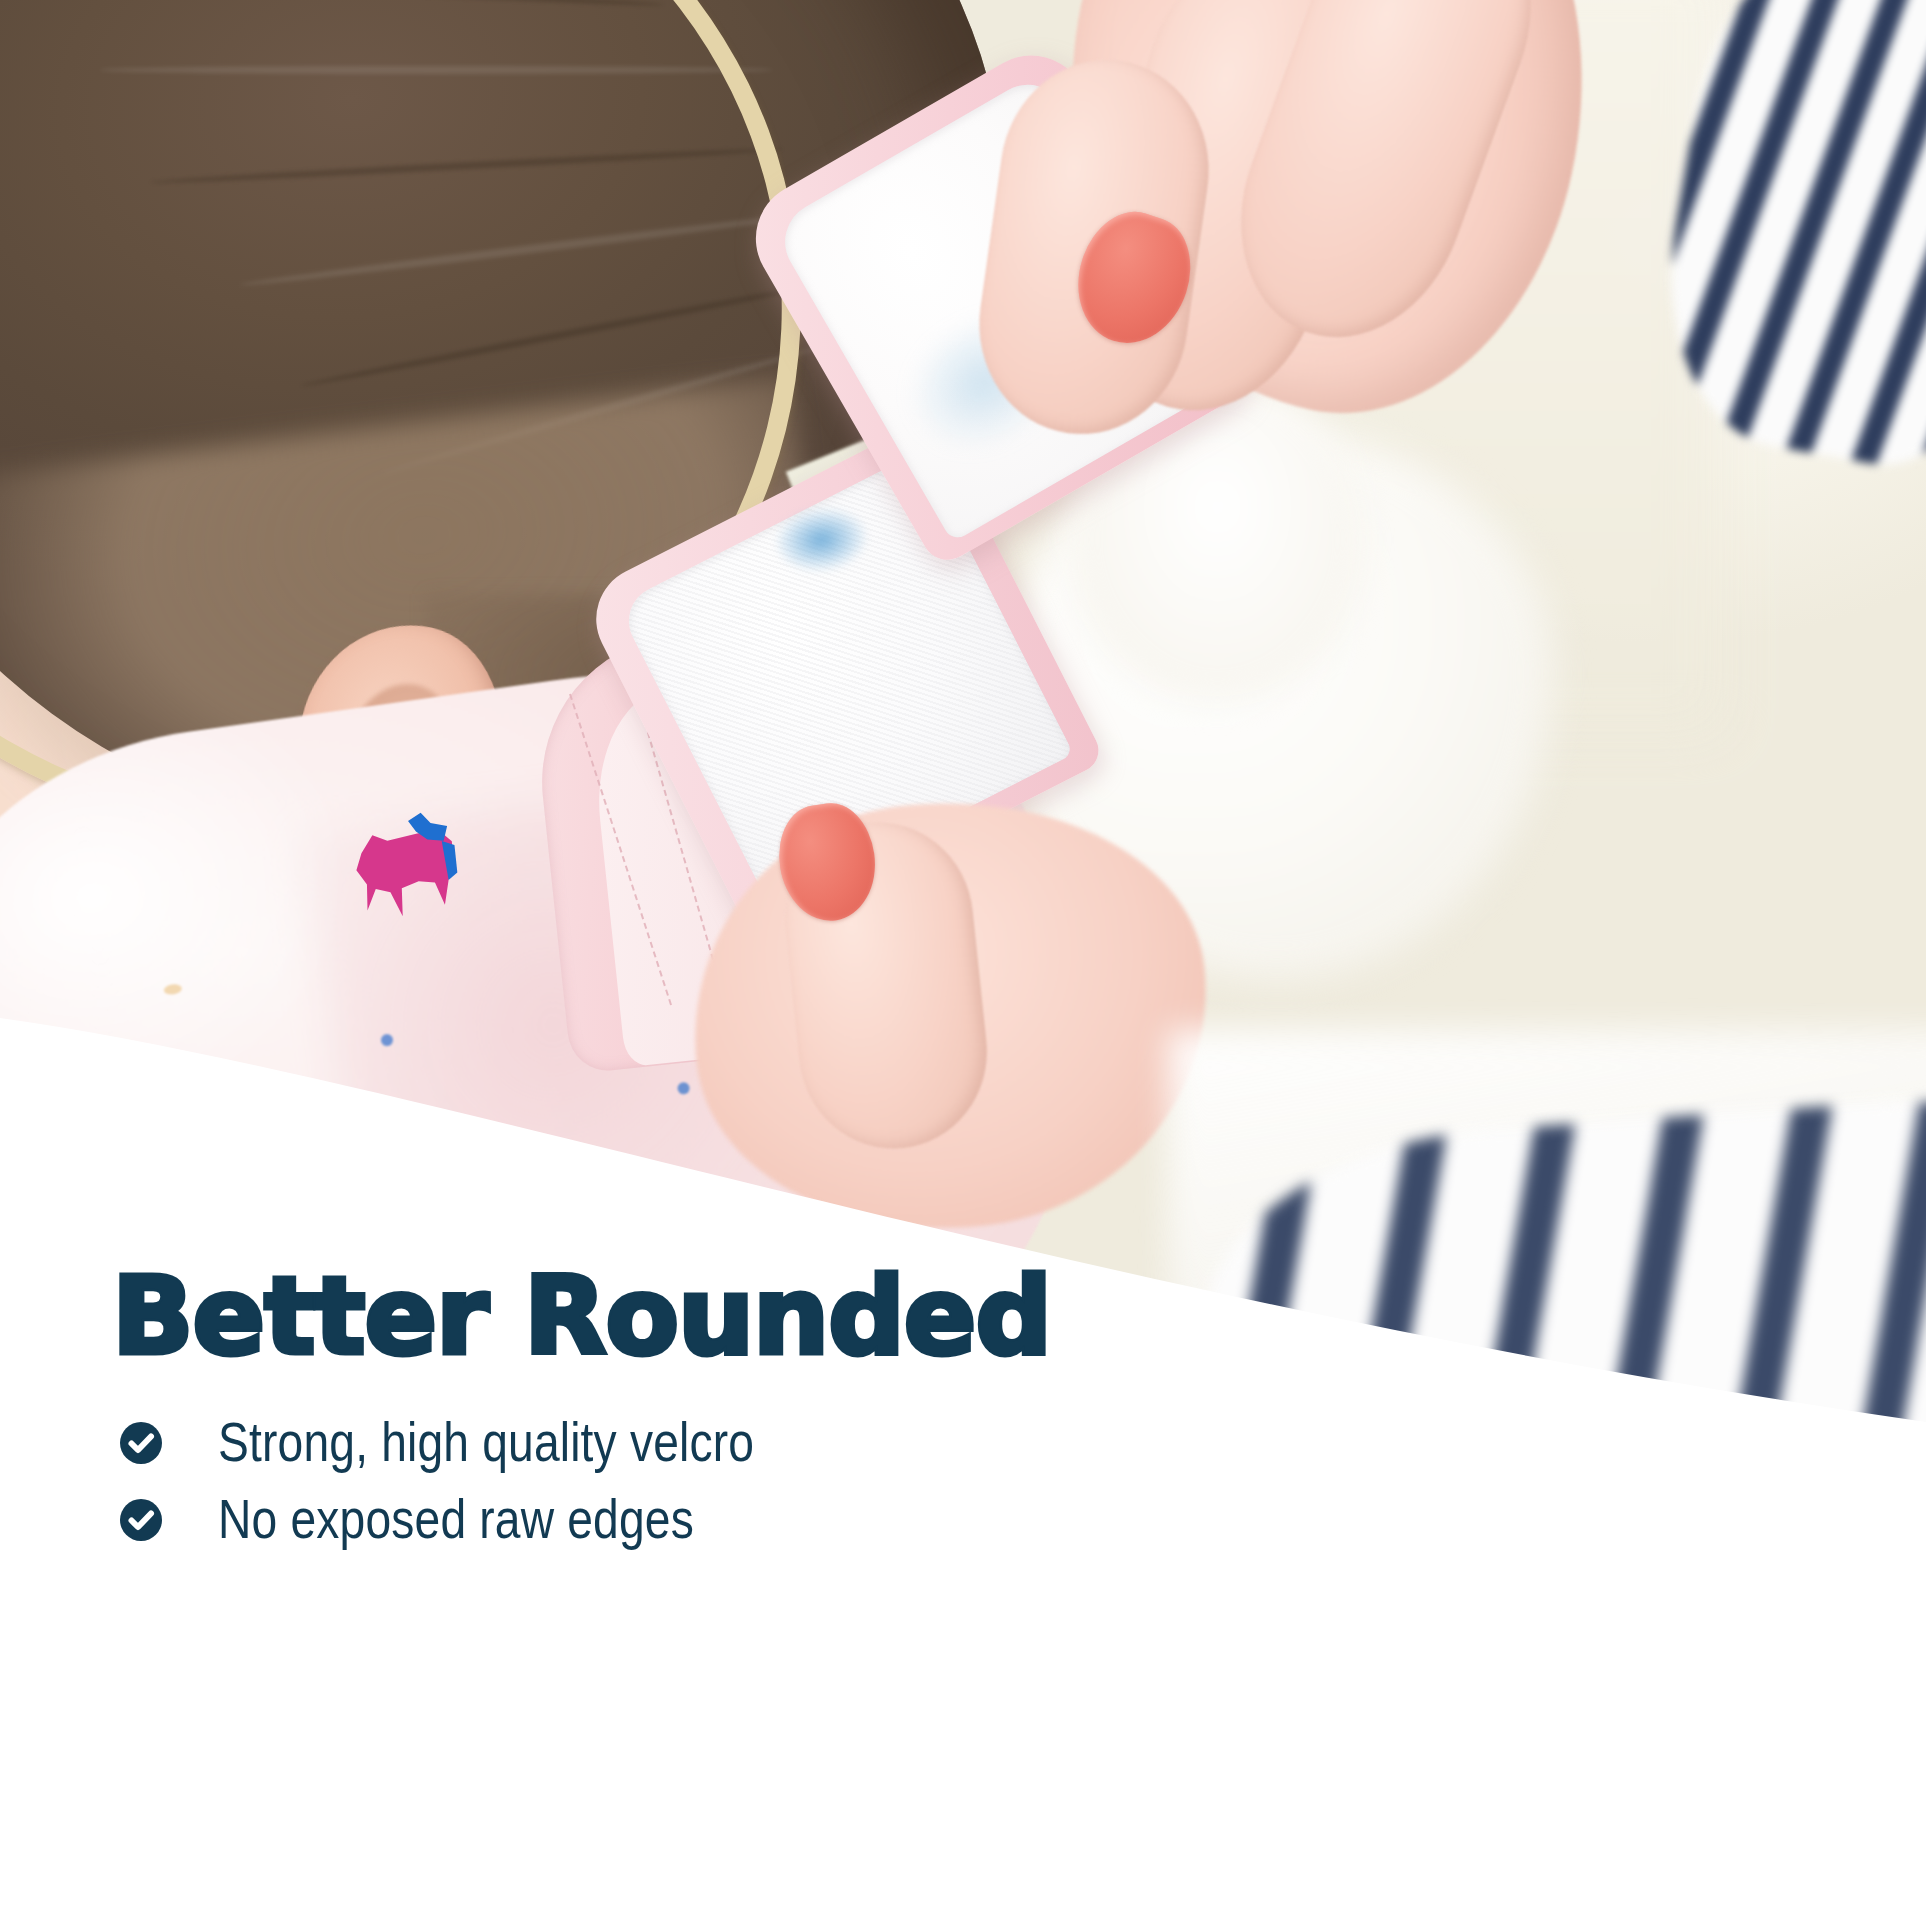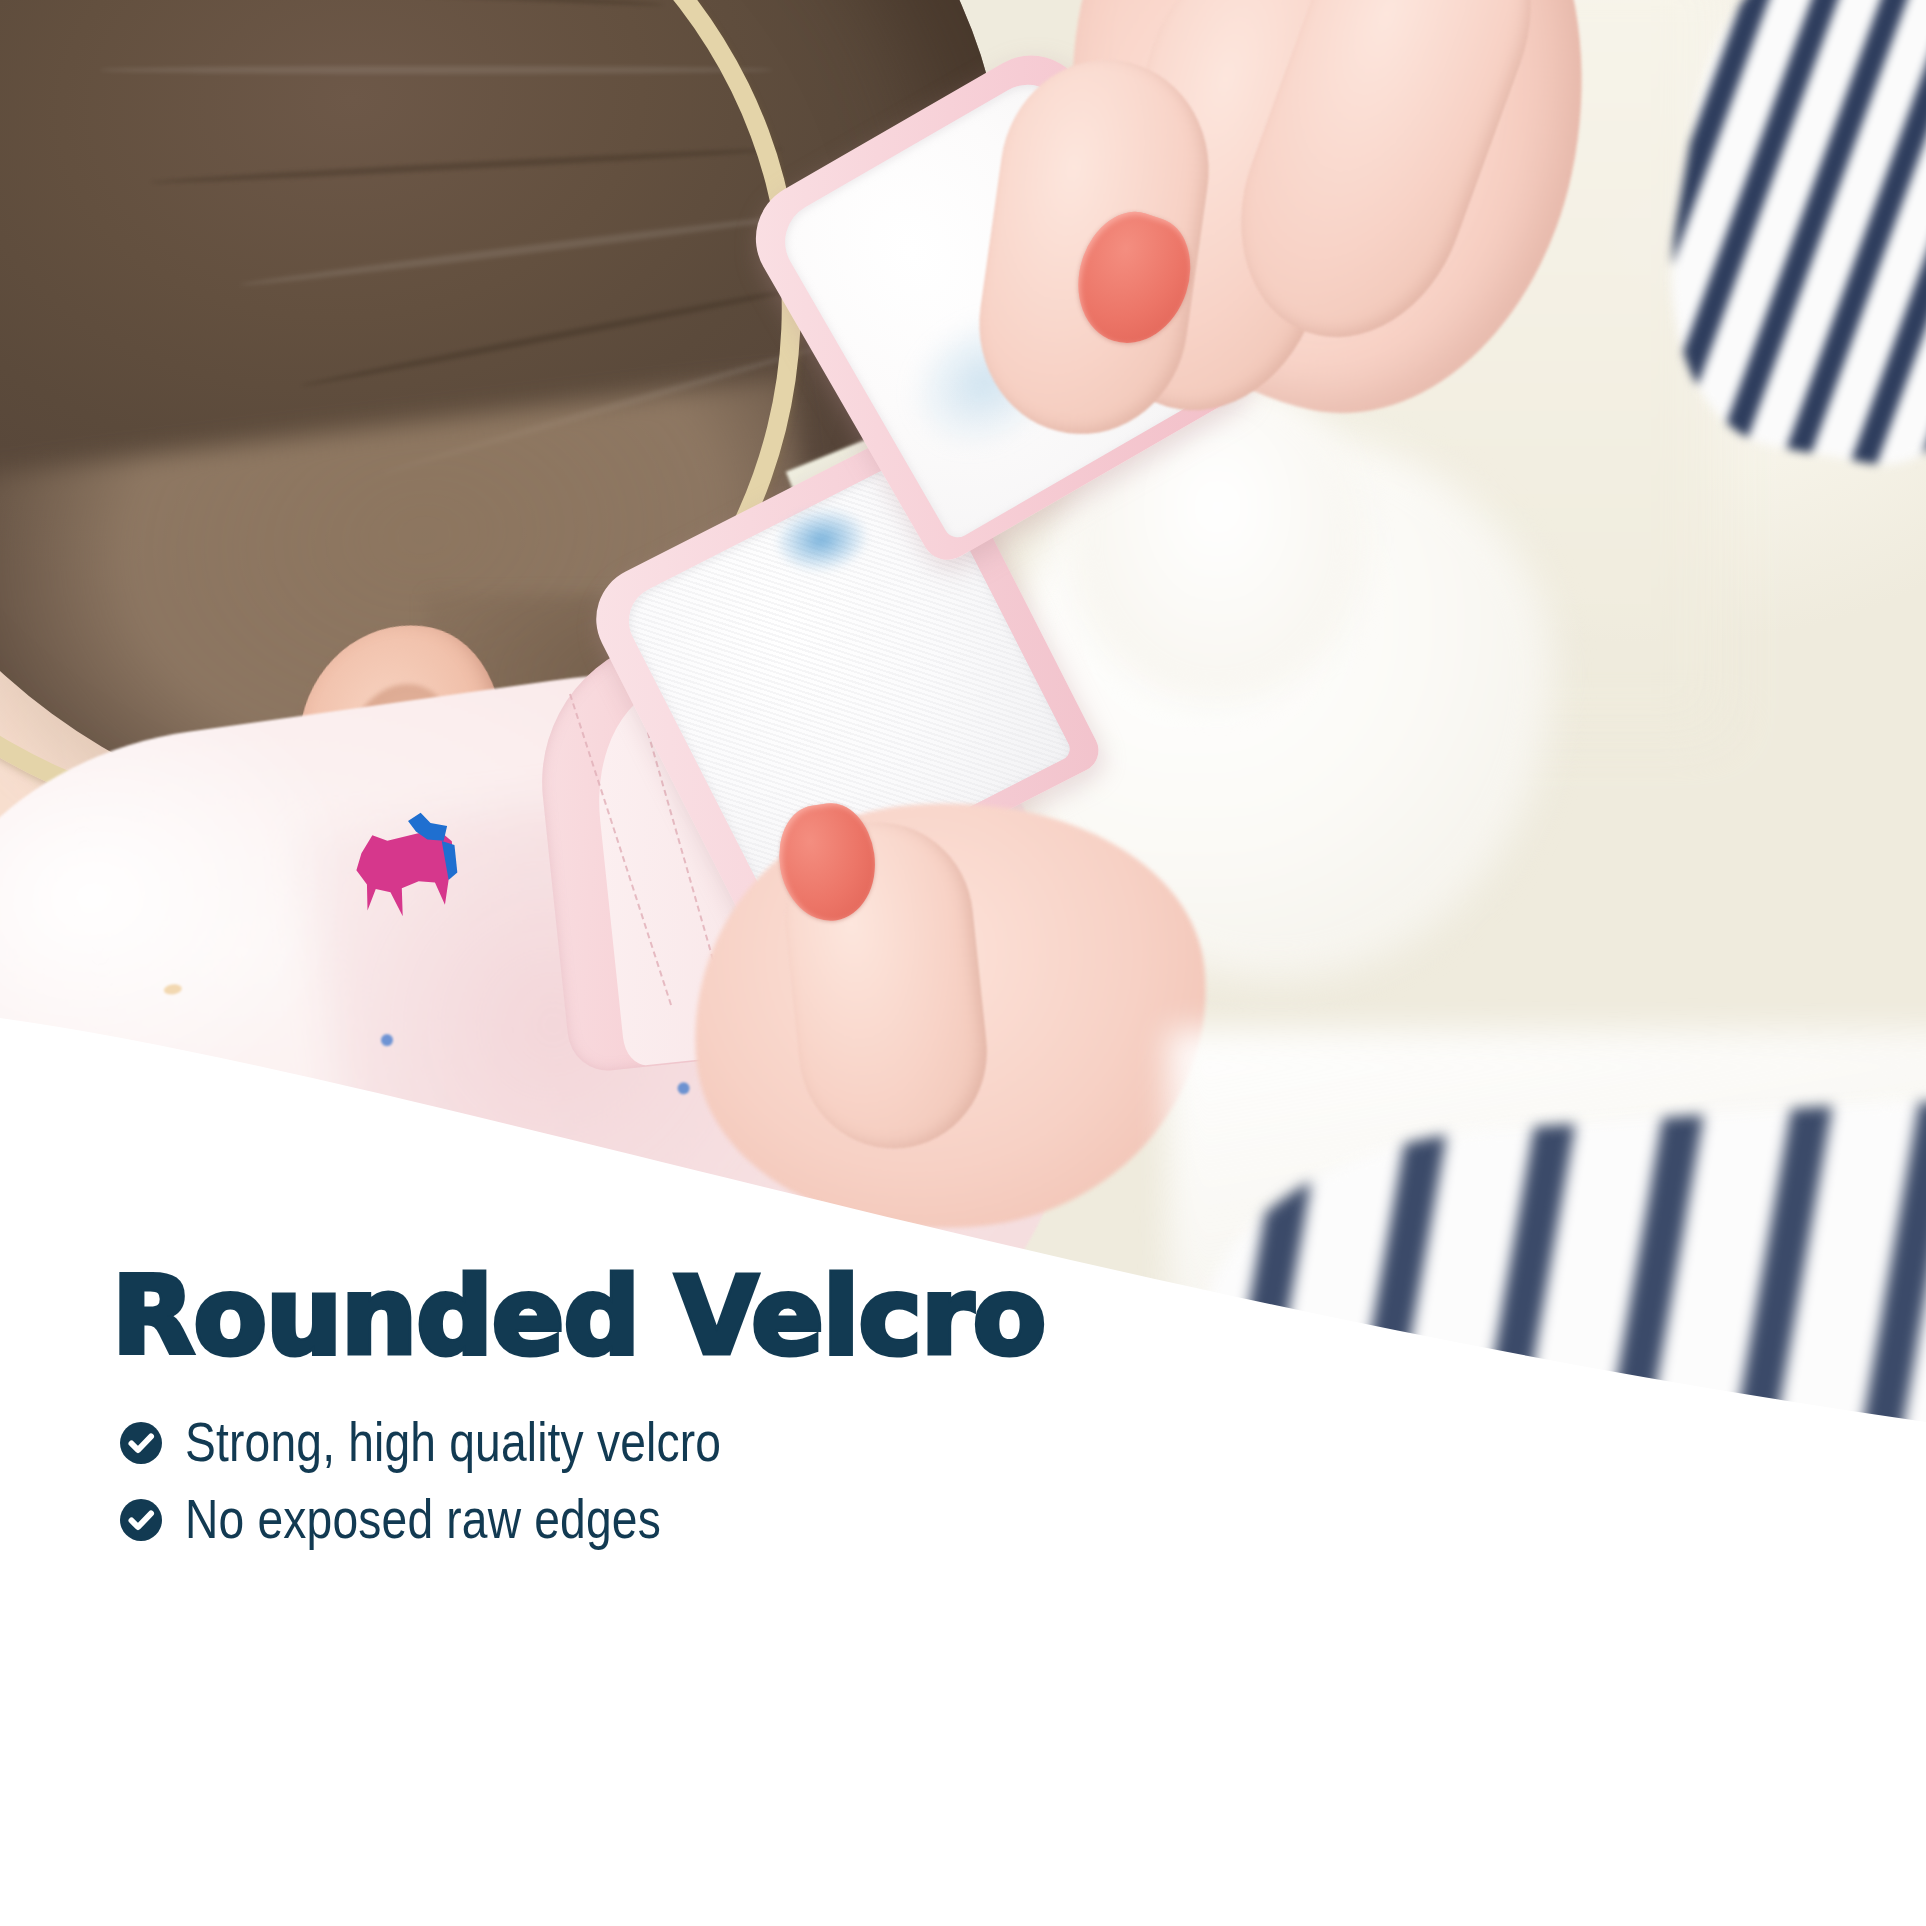--- a/index.html
+++ b/index.html
@@ -302,20 +302,21 @@
     -webkit-text-stroke:5px #123A52;
     paint-order:stroke fill;
   }
 
   .bullets{
     position:absolute;left:119px;top:1404px;width:1485px;
   }
   .bullet-row{
     display:flex;align-items:center;
     height:77px;
+    gap:33px;
   }
   .chk{
     flex:0 0 auto;
     width:44px;height:44px;
     margin-right:22px;
     display:block;
   }
   .bullet-text{
     font-family:"Liberation Sans", sans-serif;
     font-size:55px;
@@ -422,21 +423,21 @@
   </div>
 
   <div class="panel">
     <svg width="1927" height="1000" viewBox="0 0 1946 1010" preserveAspectRatio="none">
       <path d="M0,92 C420,150 1100,380 1946,500 L1946,1010 L0,1010 Z" fill="#FFFFFF"></path>
     </svg>
   </div>
 
   <div class="content">
 
-    <div class="title">Rounded Velcro</div>
+    <div class="title">Better Rounded</div>
 
     <div class="bullets">
 
       <div class="bullet-row">
         <svg class="chk" viewBox="0 0 44 44">
           <circle cx="22" cy="22" r="21" fill="#123A52"></circle>
           <path d="M12.5 22.5 L19 29 L32 15.5" fill="none" stroke="#FFFFFF" stroke-width="6" stroke-linecap="round" stroke-linejoin="round"></path>
         </svg>
         <span class="bullet-text">Strong, high quality velcro</span>
       </div>

